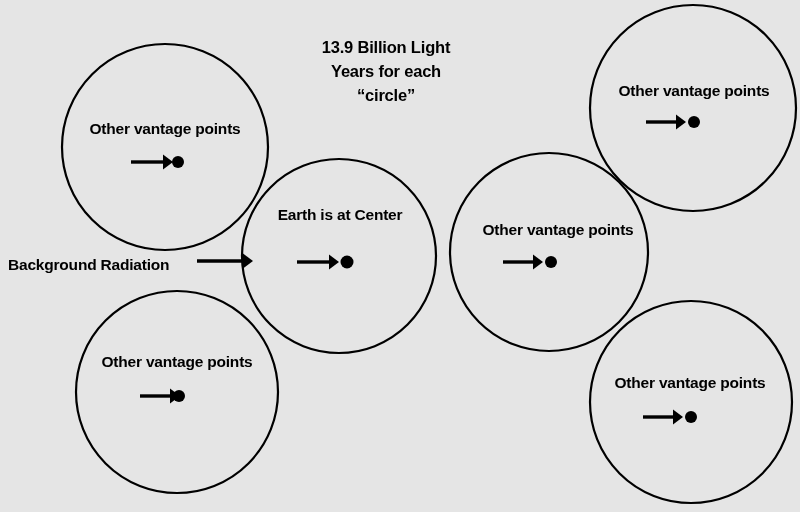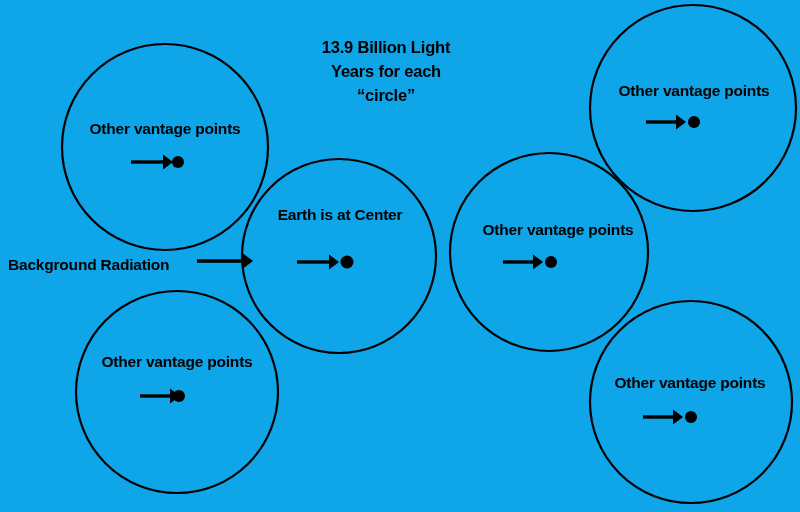--- a/index.html
+++ b/index.html
@@ -4,21 +4,21 @@
 <style>
   html, body {
     margin: 0;
     padding: 0;
     background: #ffffff;
   }
   #canvas {
     position: relative;
     width: 800px;
     height: 512px;
-    background: #0ea5e9;
+    background: #e5e5e5;
     overflow: hidden;
     font-family: "Liberation Sans", sans-serif;
   }
   #diagram-svg {
     position: absolute;
     left: 0;
     top: 0;
     width: 800px;
     height: 512px;
   }

